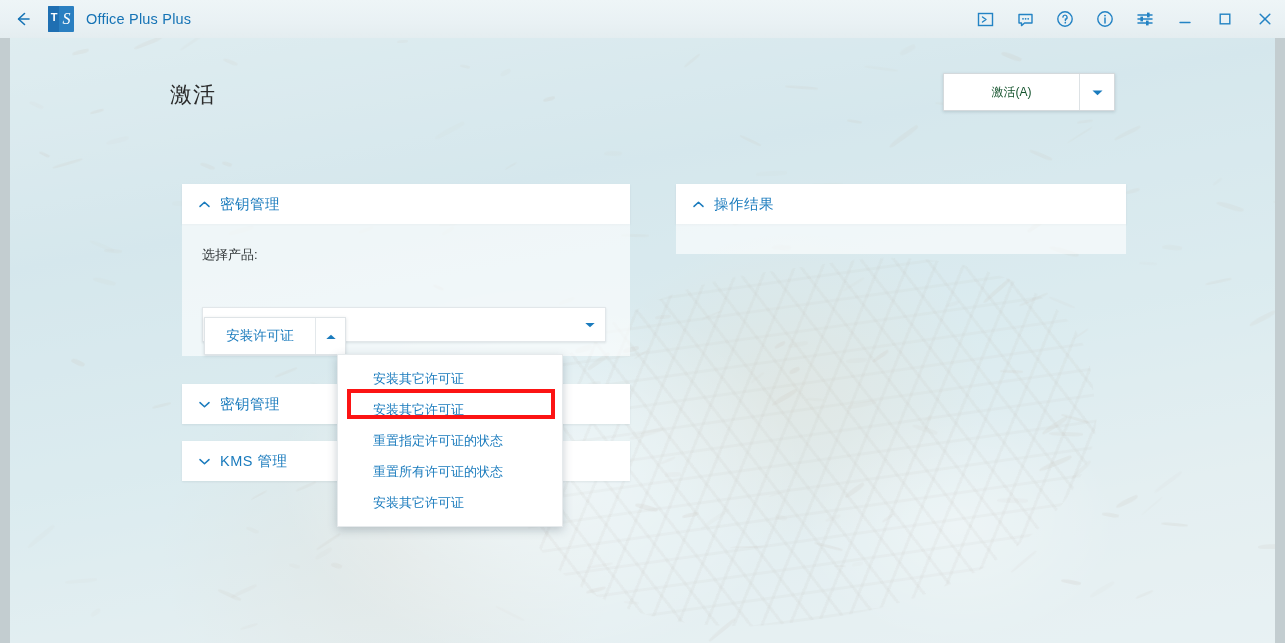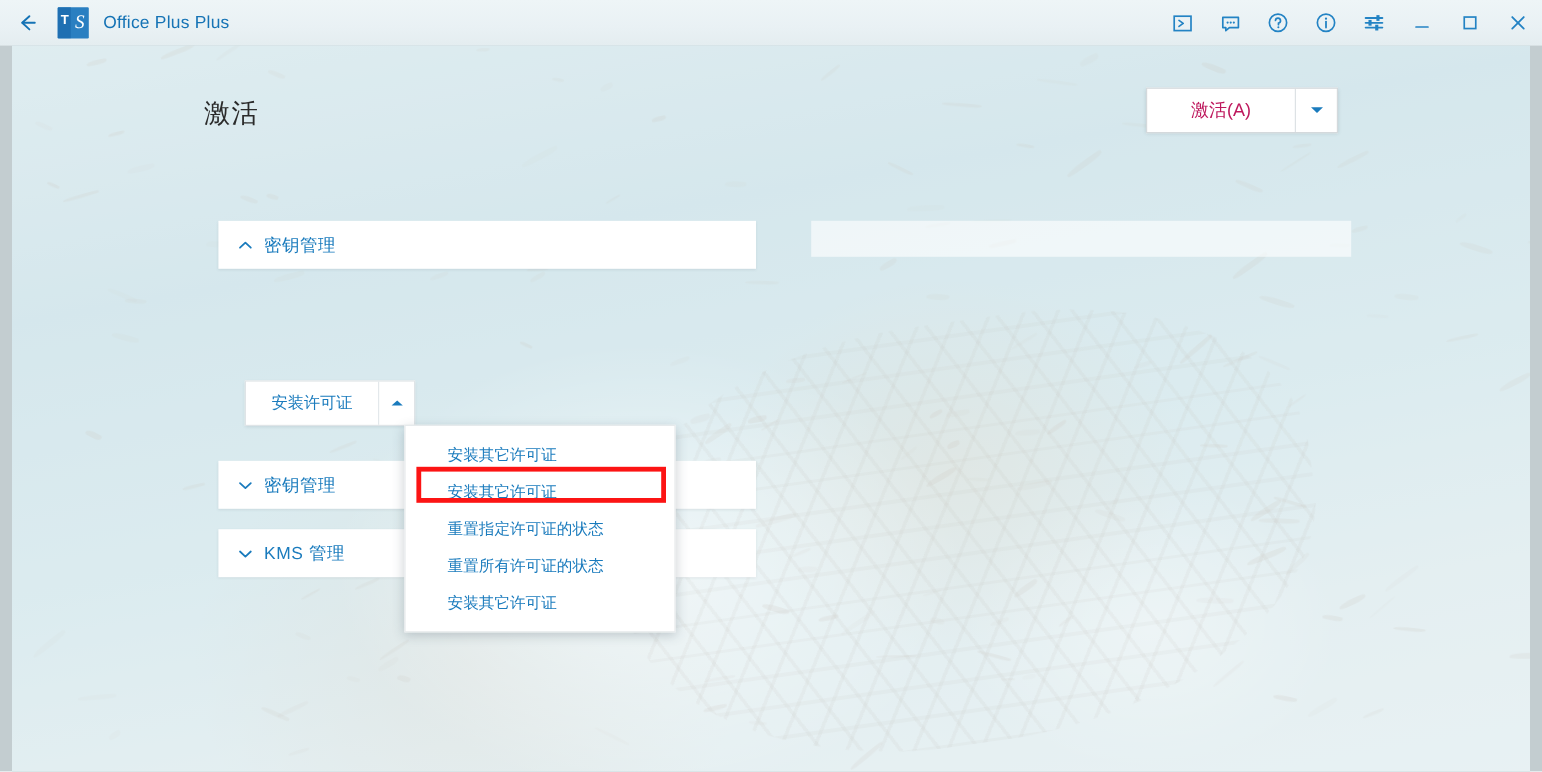--- a/index.html
+++ b/index.html
@@ -158,24 +158,24 @@
     position: absolute;
     right: 160px;
     top: 35px;
     display: flex;
     height: 38px;
     background: #ffffff;
     border: 1px solid #d4d9dc;
     box-shadow: 0 1px 3px rgba(60,80,90,.20);
   }
   #activate-split .main {
-    width: 124px;
+    width: 136px;
     display: flex; align-items: center; justify-content: center;
-    font-size: 15px;
-    color: #be185d;
+    font-size: 12px;
+    color: #14532d;
     border-right: 1px solid #dde2e5;
   }
   #activate-split .arrow {
     width: 34px;
     display: flex; align-items: center; justify-content: center;
     color: #1a7bbd;
   }
 
   
   .card {
@@ -575,20 +575,31 @@
 
     <div class="card" id="card-license">
       <div class="card-head">
         <span class="card-chev">
           <svg width="13" height="9" viewBox="0 0 13 9">
               <path d="M2 6.4 L6.5 2.2 L11 6.4" fill="none" stroke="#1a7bbd" stroke-width="1.5" stroke-linecap="round" stroke-linejoin="round"></path>
             </svg>
         </span>
         <span class="card-title">密钥管理</span>
       </div>
+      <div class="card-body">
+        <div id="lbl-product">选择产品:</div>
+        <div id="product-select">
+          <div class="value" placeholder=""></div>
+          <div class="caret">
+            <svg width="12" height="8" viewBox="0 0 12 8">
+                <path d="M1.3 2 L6 6.3 L10.7 2 Z" fill="#1a7bbd"></path>
+              </svg>
+          </div>
+        </div>
+      </div>
     </div>
 
     <div id="install-split">
       <div class="main">安装许可证</div>
       <div class="arrow">
         <span>
           <svg width="12" height="8" viewBox="0 0 12 8">
               <path d="M1.3 6 L6 1.7 L10.7 6 Z" fill="#1a7bbd"></path>
             </svg>
         </span>
@@ -611,20 +622,28 @@
         <span class="card-chev">
           <svg width="13" height="9" viewBox="0 0 13 9">
               <path d="M2 2.6 L6.5 6.8 L11 2.6" fill="none" stroke="#1a7bbd" stroke-width="1.5" stroke-linecap="round" stroke-linejoin="round"></path>
             </svg>
         </span>
         <span class="card-title">KMS 管理</span>
       </div>
     </div>
 
     <div class="card" id="card-result">
+      <div class="card-head">
+        <span class="card-chev">
+          <svg width="13" height="9" viewBox="0 0 13 9">
+              <path d="M2 6.4 L6.5 2.2 L11 6.4" fill="none" stroke="#1a7bbd" stroke-width="1.5" stroke-linecap="round" stroke-linejoin="round"></path>
+            </svg>
+        </span>
+        <span class="card-title">操作结果</span>
+      </div>
       <div class="card-body"></div>
     </div>
 
     <div id="license-menu">
       <div class="menu-item">安装其它许可证</div>
       <div class="menu-item">安装其它许可证</div>
       <div class="menu-item">重置指定许可证的状态</div>
       <div class="menu-item">重置所有许可证的状态</div>
       <div class="menu-item">安装其它许可证</div>
     </div>

